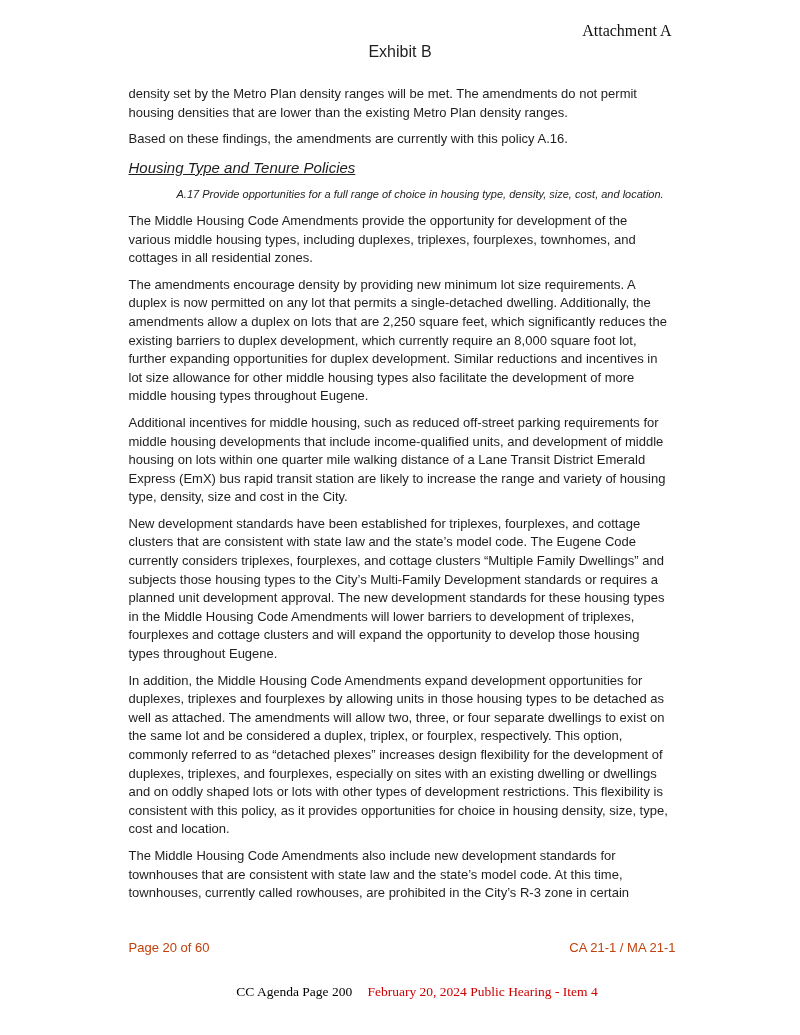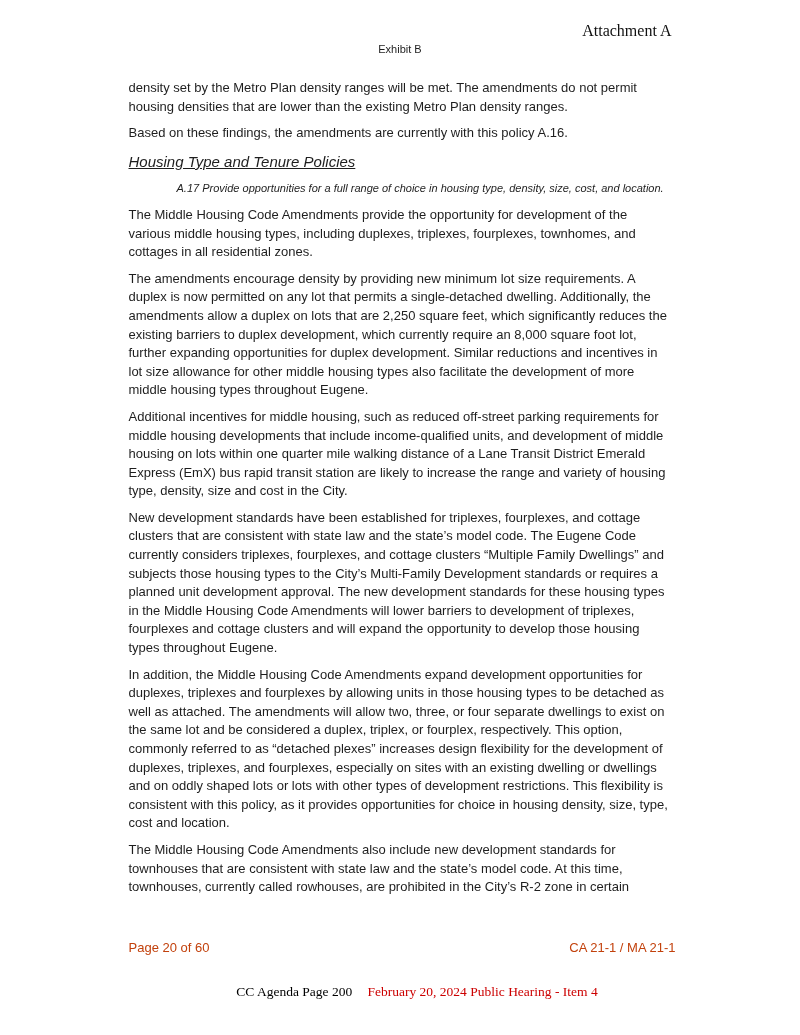--- a/index.html
+++ b/index.html
@@ -16,21 +16,21 @@
     font-family: "Liberation Sans", sans-serif;
   }
   .attachment-label {
     font-family: "Liberation Serif", serif;
     font-size: 16px;
     text-align: right;
     color: #111;
   }
   .exhibit-label {
     text-align: center;
-    font-size: 11px;
+    font-size: 16px;
     margin-top: 3px;
     color: #1e1e1e;
   }
   .body-text { margin-top: 24px; }
   .para {
     font-size: 13px;
     line-height: 18.6px;
     margin: 8px 0;
   }
   .section-heading {
@@ -94,21 +94,21 @@
     <p class="para">The Middle Housing Code Amendments provide the opportunity for development of the various middle housing types, including duplexes, triplexes, fourplexes, townhomes, and cottages in all residential zones.</p>
 
     <p class="para">The amendments encourage density by providing new minimum lot size requirements. A duplex is now permitted on any lot that permits a single-detached dwelling. Additionally, the amendments allow a duplex on lots that are 2,250 square feet, which significantly reduces the existing barriers to duplex development, which currently require an 8,000 square foot lot, further expanding opportunities for duplex development. Similar reductions and incentives in lot size allowance for other middle housing types also facilitate the development of more middle housing types throughout Eugene.</p>
 
     <p class="para">Additional incentives for middle housing, such as reduced off-street parking requirements for middle housing developments that include income-qualified units, and development of middle housing on lots within one quarter mile walking distance of a Lane Transit District Emerald Express (EmX) bus rapid transit station are likely to increase the range and variety of housing type, density, size and cost in the City.</p>
 
     <p class="para">New development standards have been established for triplexes, fourplexes, and cottage clusters that are consistent with state law and the state’s model code. The Eugene Code currently considers triplexes, fourplexes, and cottage clusters “Multiple Family Dwellings” and subjects those housing types to the City’s Multi-Family Development standards or requires a planned unit development approval. The new development standards for these housing types in the Middle Housing Code Amendments will lower barriers to development of triplexes, fourplexes and cottage clusters and will expand the opportunity to develop those housing types throughout Eugene.</p>
 
     <p class="para">In addition, the Middle Housing Code Amendments expand development opportunities for duplexes, triplexes and fourplexes by allowing units in those housing types to be detached as well as attached. The amendments will allow two, three, or four separate dwellings to exist on the same lot and be considered a duplex, triplex, or fourplex, respectively. This option, commonly referred to as “detached plexes” increases design flexibility for the development of duplexes, triplexes, and fourplexes, especially on sites with an existing dwelling or dwellings and on oddly shaped lots or lots with other types of development restrictions. This flexibility is consistent with this policy, as it provides opportunities for choice in housing density, size, type, cost and location.</p>
 
-    <p class="para">The Middle Housing Code Amendments also include new development standards for townhouses that are consistent with state law and the state’s model code. At this time, townhouses, currently called rowhouses, are prohibited in the City’s R-2 zone in certain</p>
+    <p class="para">The Middle Housing Code Amendments also include new development standards for townhouses that are consistent with state law and the state’s model code. At this time, townhouses, currently called rowhouses, are prohibited in the City’s R-3 zone in certain</p>
 
   </div>
 
   <div class="page-footer">
     <span>Page 20 of 60</span>
     <span>CA 21-1 / MA 21-1</span>
   </div>
 
   <div class="agenda-stamp">
     <span class="stamp-black">CC Agenda Page 200</span>

